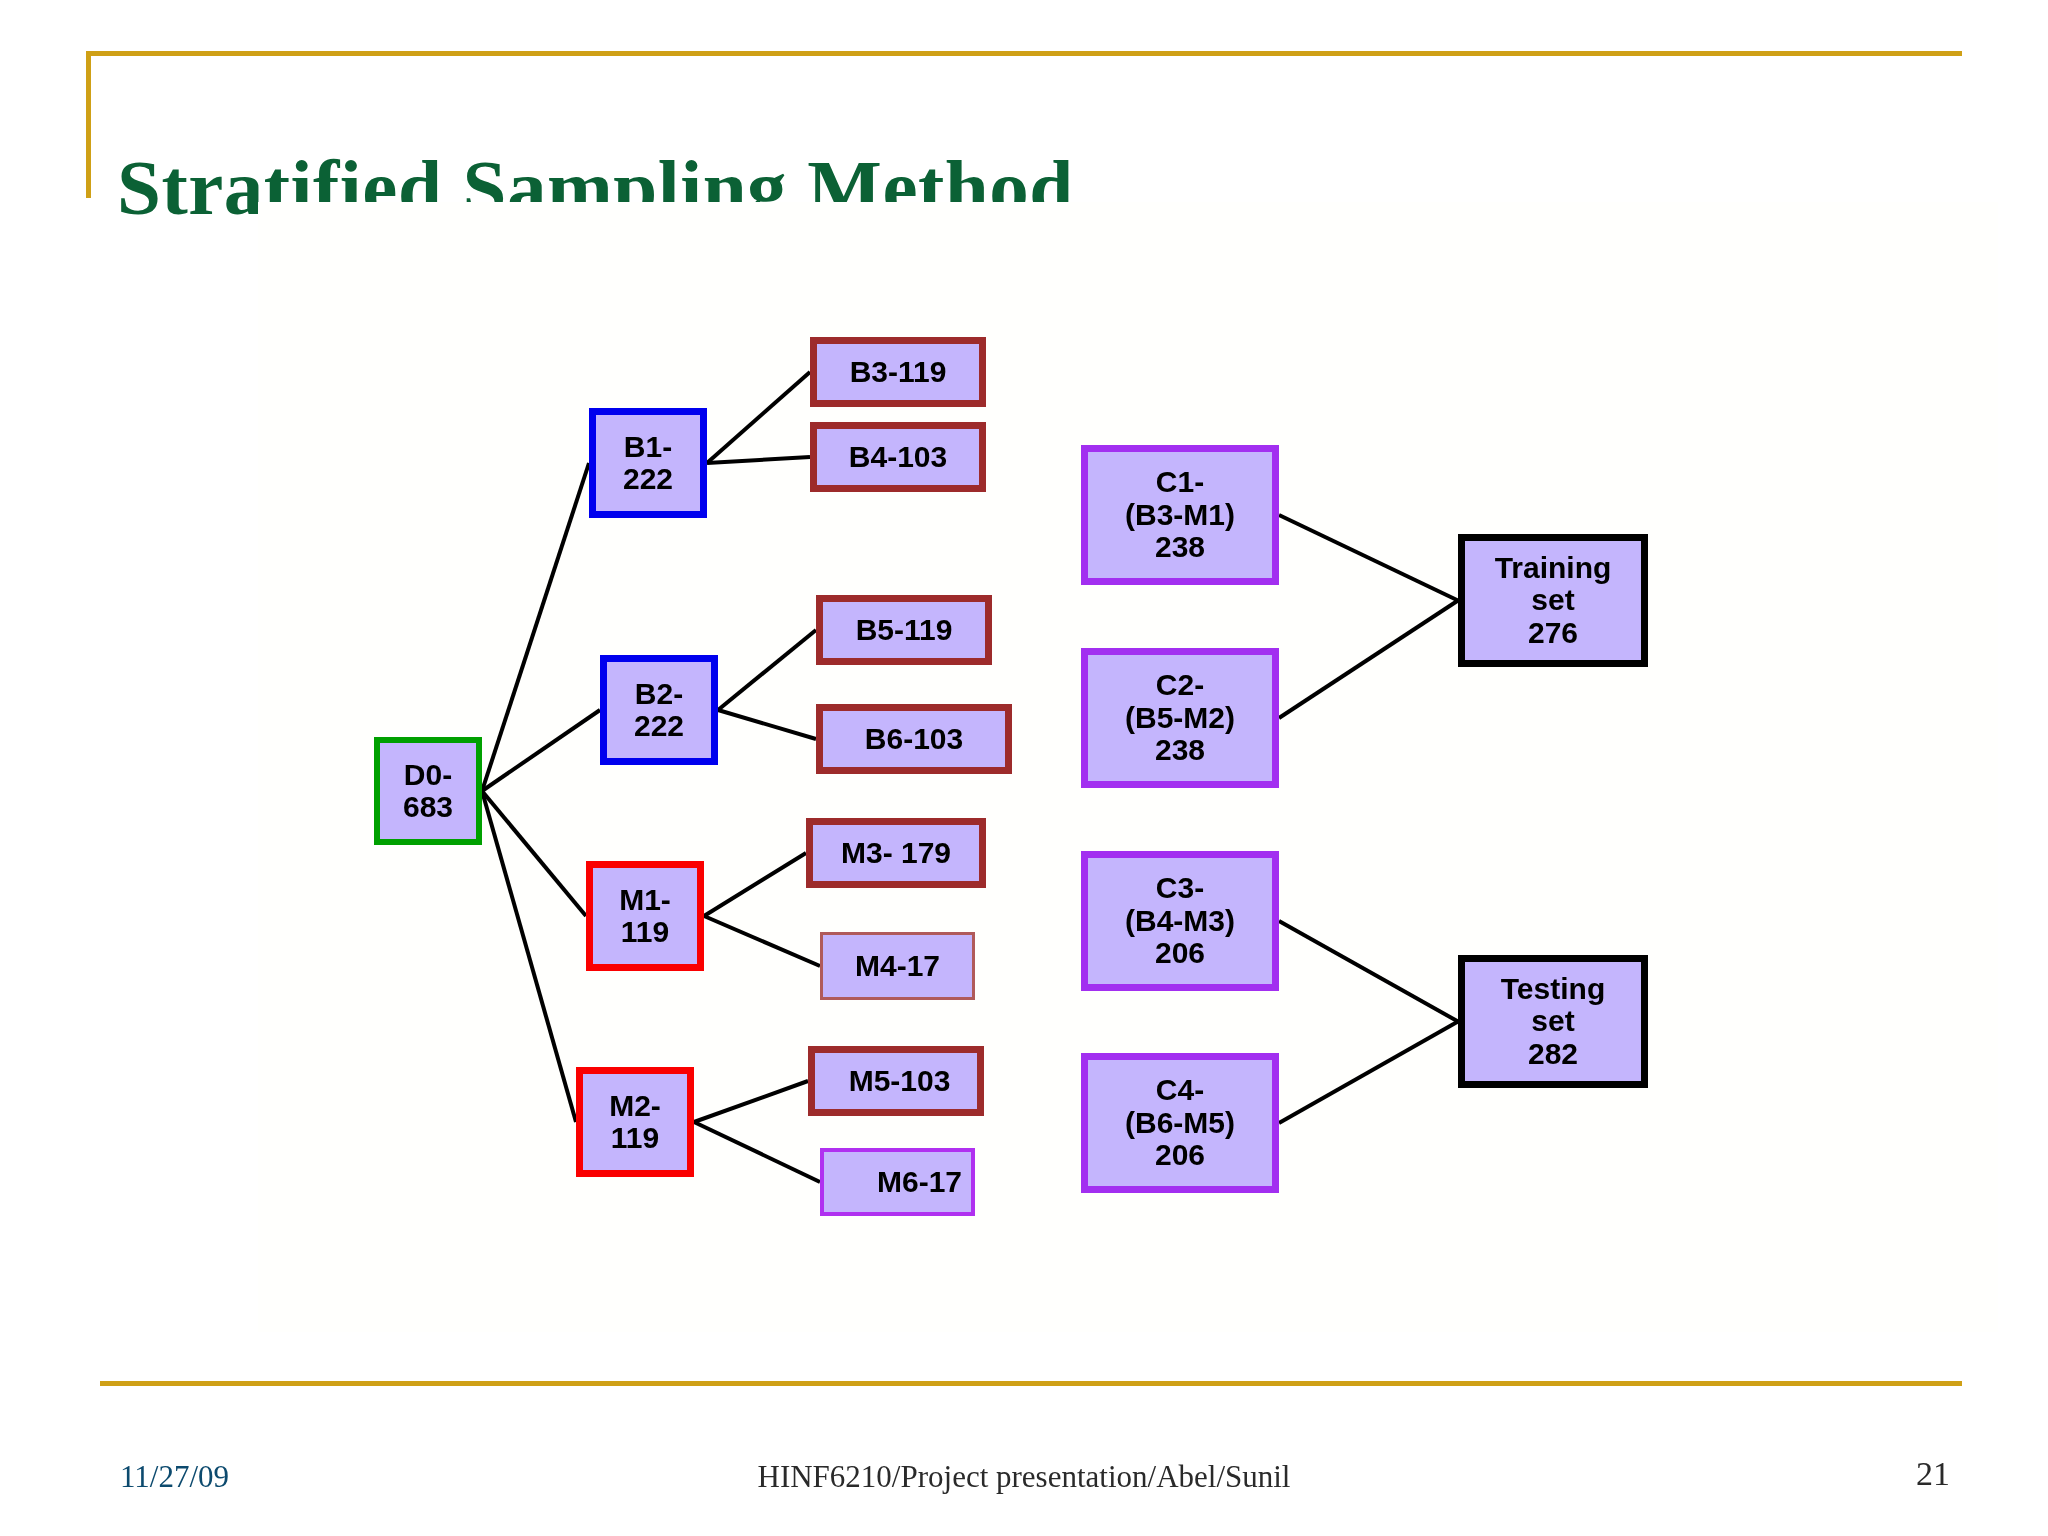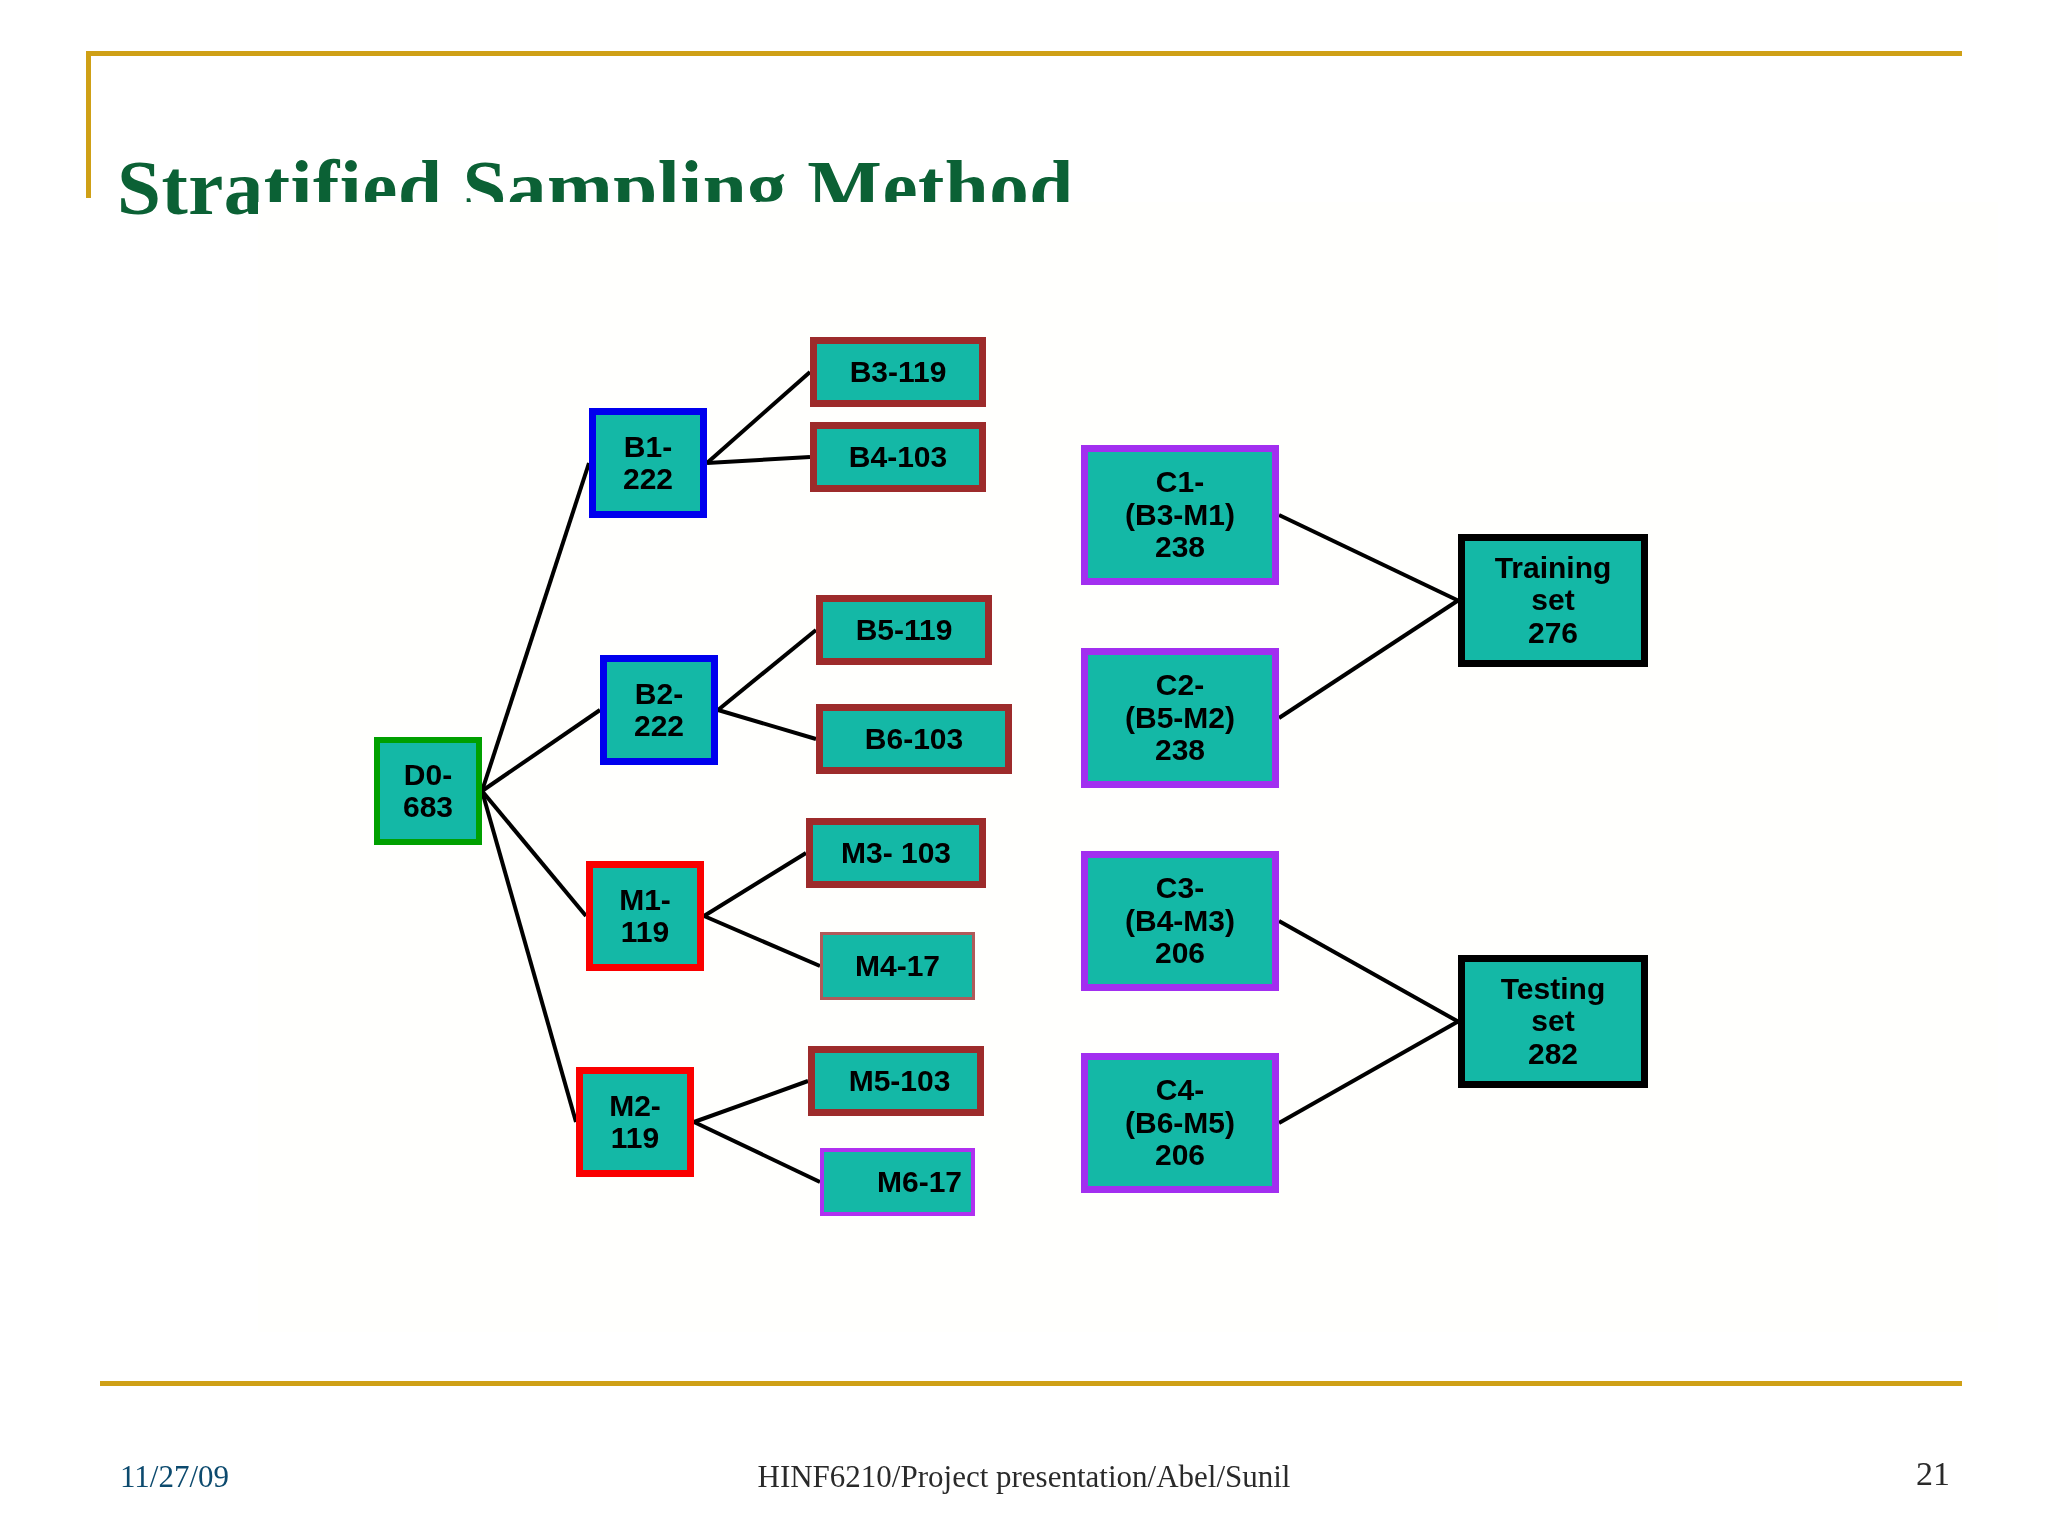--- a/index.html
+++ b/index.html
@@ -101,21 +101,21 @@
     left: 0;
     top: 0;
     width: 2048px;
     height: 1536px;
     pointer-events: none;
   }
 
   .node {
     position: absolute;
     box-sizing: border-box;
-    background: #14b8a6;
+    background: #c4b5fd;
     display: flex;
     align-items: center;
     justify-content: center;
     text-align: center;
     font-family: "Liberation Sans", sans-serif;
     font-weight: bold;
     color: #000000;
     font-size: 30px;
     line-height: 1.08;
     white-space: pre-line;
@@ -162,21 +162,21 @@
       <div class="node" style="left: 600px; top: 655px; width: 118px; height: 110px; border: 7px solid rgb(0, 0, 238);">B2-
 222</div>
       <div class="node" style="left: 586px; top: 861px; width: 118px; height: 110px; border: 7px solid rgb(250, 0, 0);">M1-
 119</div>
       <div class="node" style="left: 576px; top: 1067px; width: 118px; height: 110px; border: 7px solid rgb(250, 0, 0);">M2-
 119</div>
       <div class="node" style="left: 810px; top: 337px; width: 176px; height: 70px; border: 7px solid rgb(157, 43, 43);">B3-119</div>
       <div class="node" style="left: 810px; top: 422px; width: 176px; height: 70px; border: 7px solid rgb(157, 43, 43);">B4-103</div>
       <div class="node" style="left: 816px; top: 595px; width: 176px; height: 70px; border: 7px solid rgb(157, 43, 43);">B5-119</div>
       <div class="node" style="left: 816px; top: 704px; width: 196px; height: 70px; border: 7px solid rgb(157, 43, 43);">B6-103</div>
-      <div class="node" style="left: 806px; top: 818px; width: 180px; height: 70px; border: 7px solid rgb(157, 43, 43);">M3- 103</div>
+      <div class="node" style="left: 806px; top: 818px; width: 180px; height: 70px; border: 7px solid rgb(157, 43, 43);">M3- 179</div>
       <div class="node" style="left: 820px; top: 932px; width: 155px; height: 68px; border: 3px solid rgb(176, 90, 90);">M4-17</div>
       <div class="node" style="left: 808px; top: 1046px; width: 176px; height: 70px; border: 7px solid rgb(157, 43, 43); padding-left: 7px;">M5-103</div>
       <div class="node" style="left: 820px; top: 1148px; width: 155px; height: 68px; border: 4px solid rgb(176, 48, 240); padding-left: 44px;">M6-17</div>
       <div class="node" style="left: 1081px; top: 445px; width: 198px; height: 140px; border: 7px solid rgb(162, 47, 240);">C1-
 (B3-M1)
 238</div>
       <div class="node" style="left: 1081px; top: 648px; width: 198px; height: 140px; border: 7px solid rgb(162, 47, 240);">C2-
 (B5-M2)
 238</div>
       <div class="node" style="left: 1081px; top: 851px; width: 198px; height: 140px; border: 7px solid rgb(162, 47, 240);">C3-

